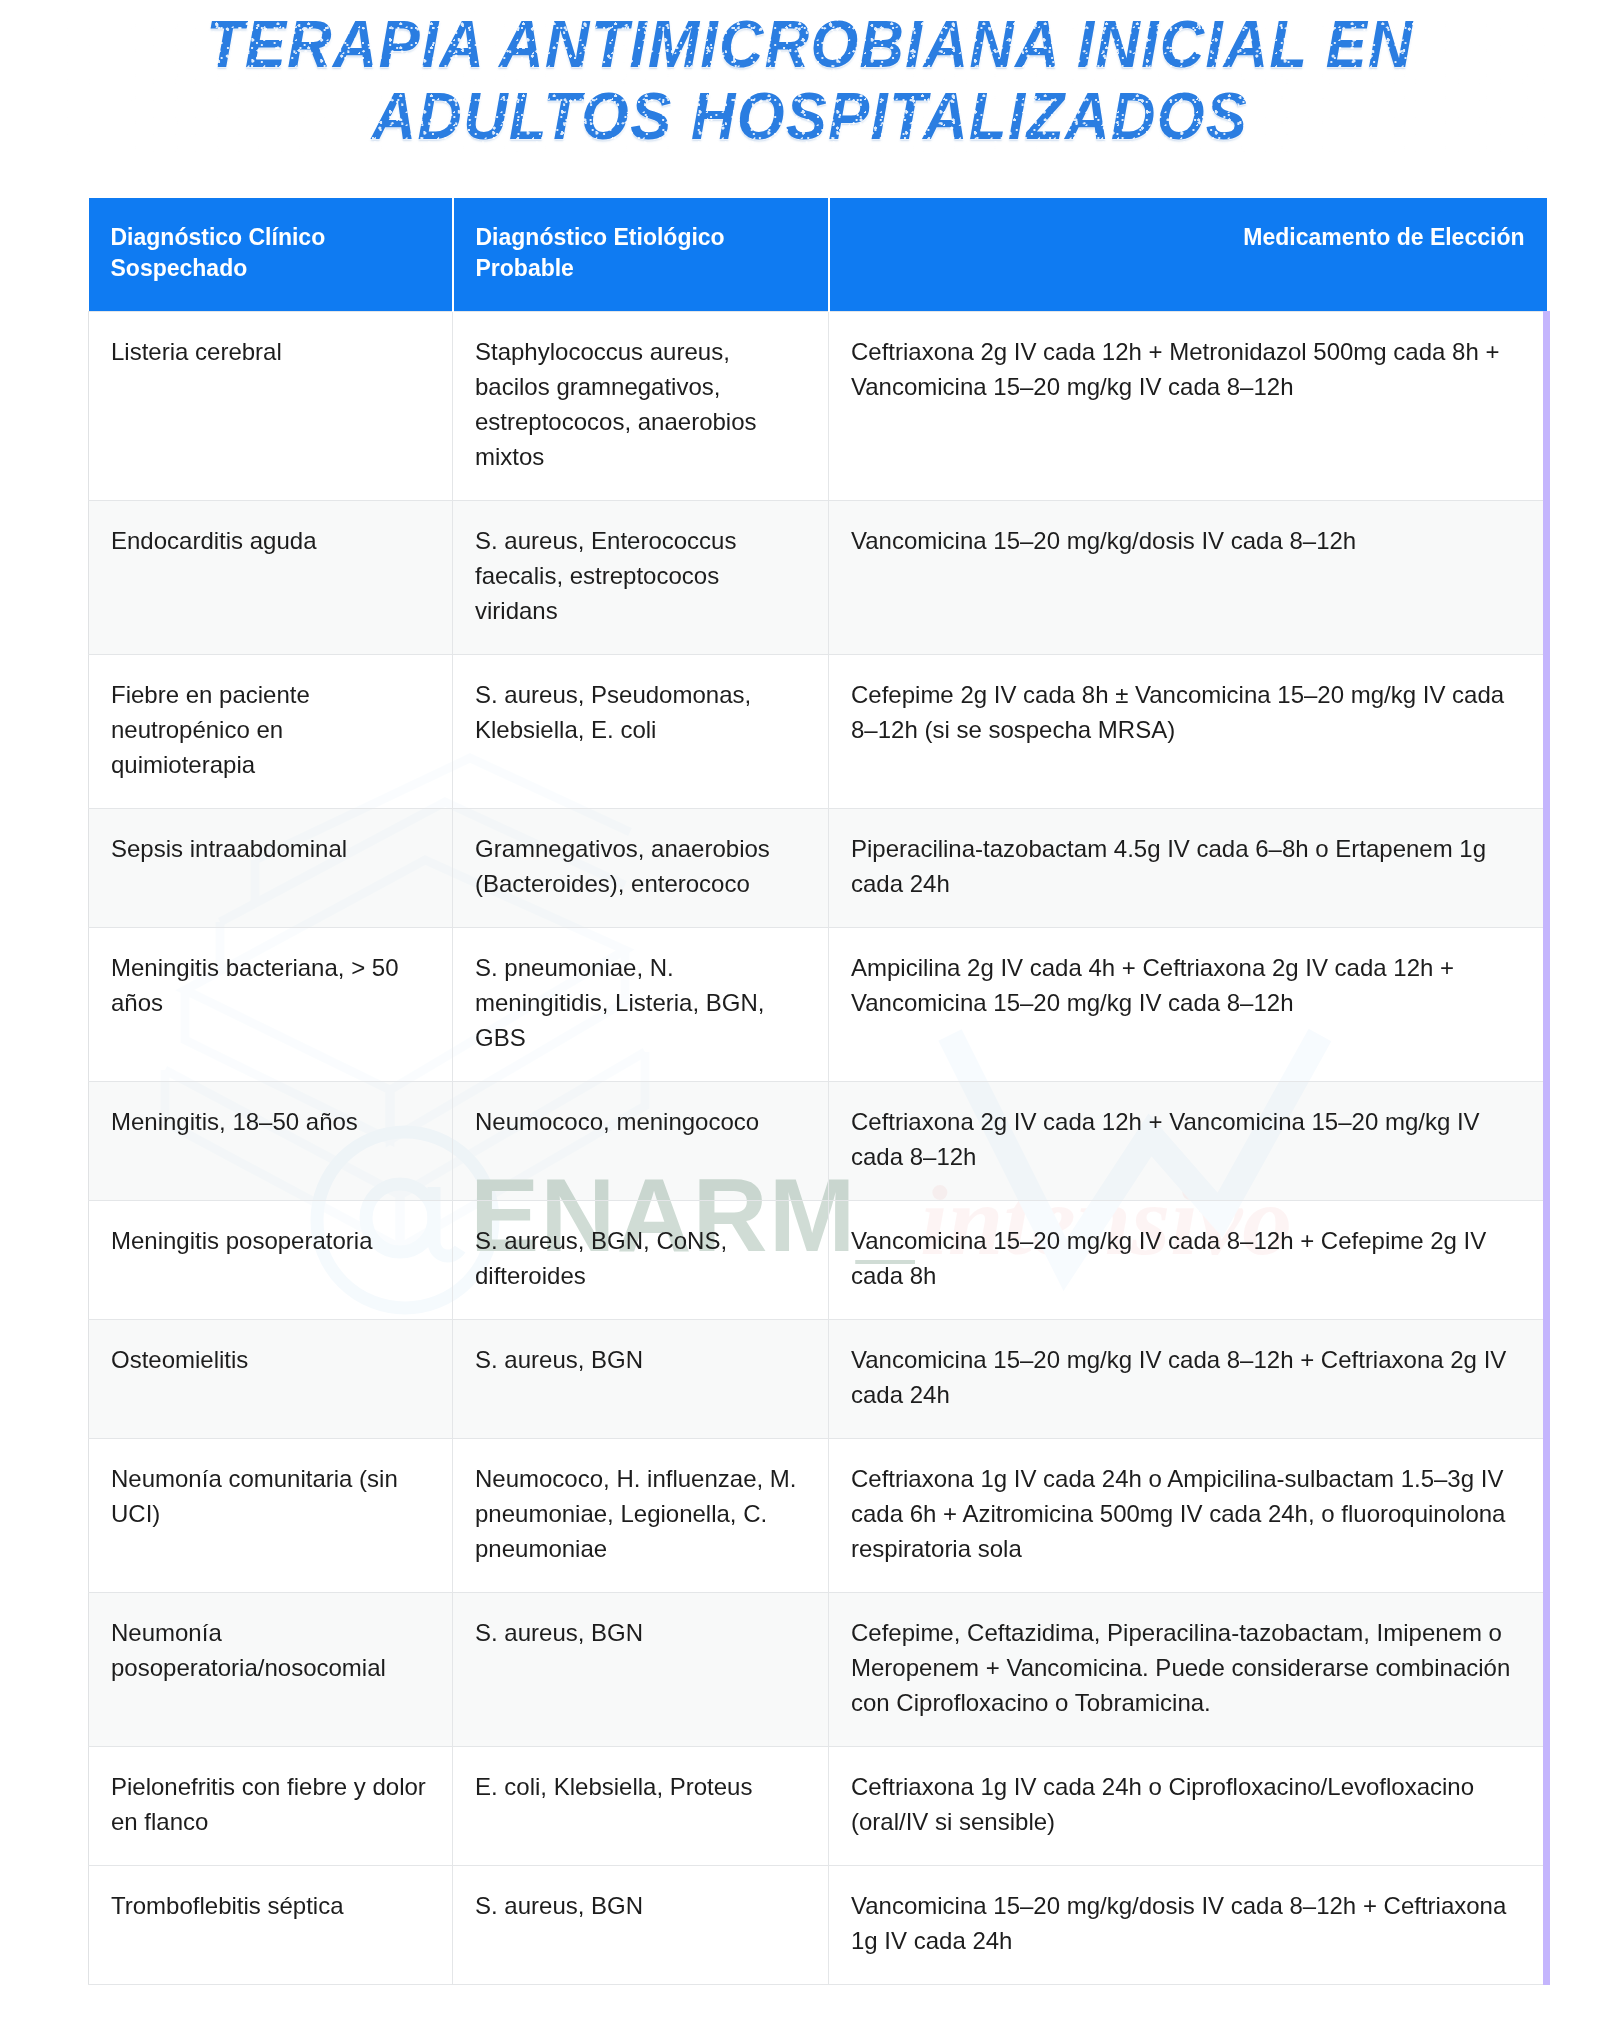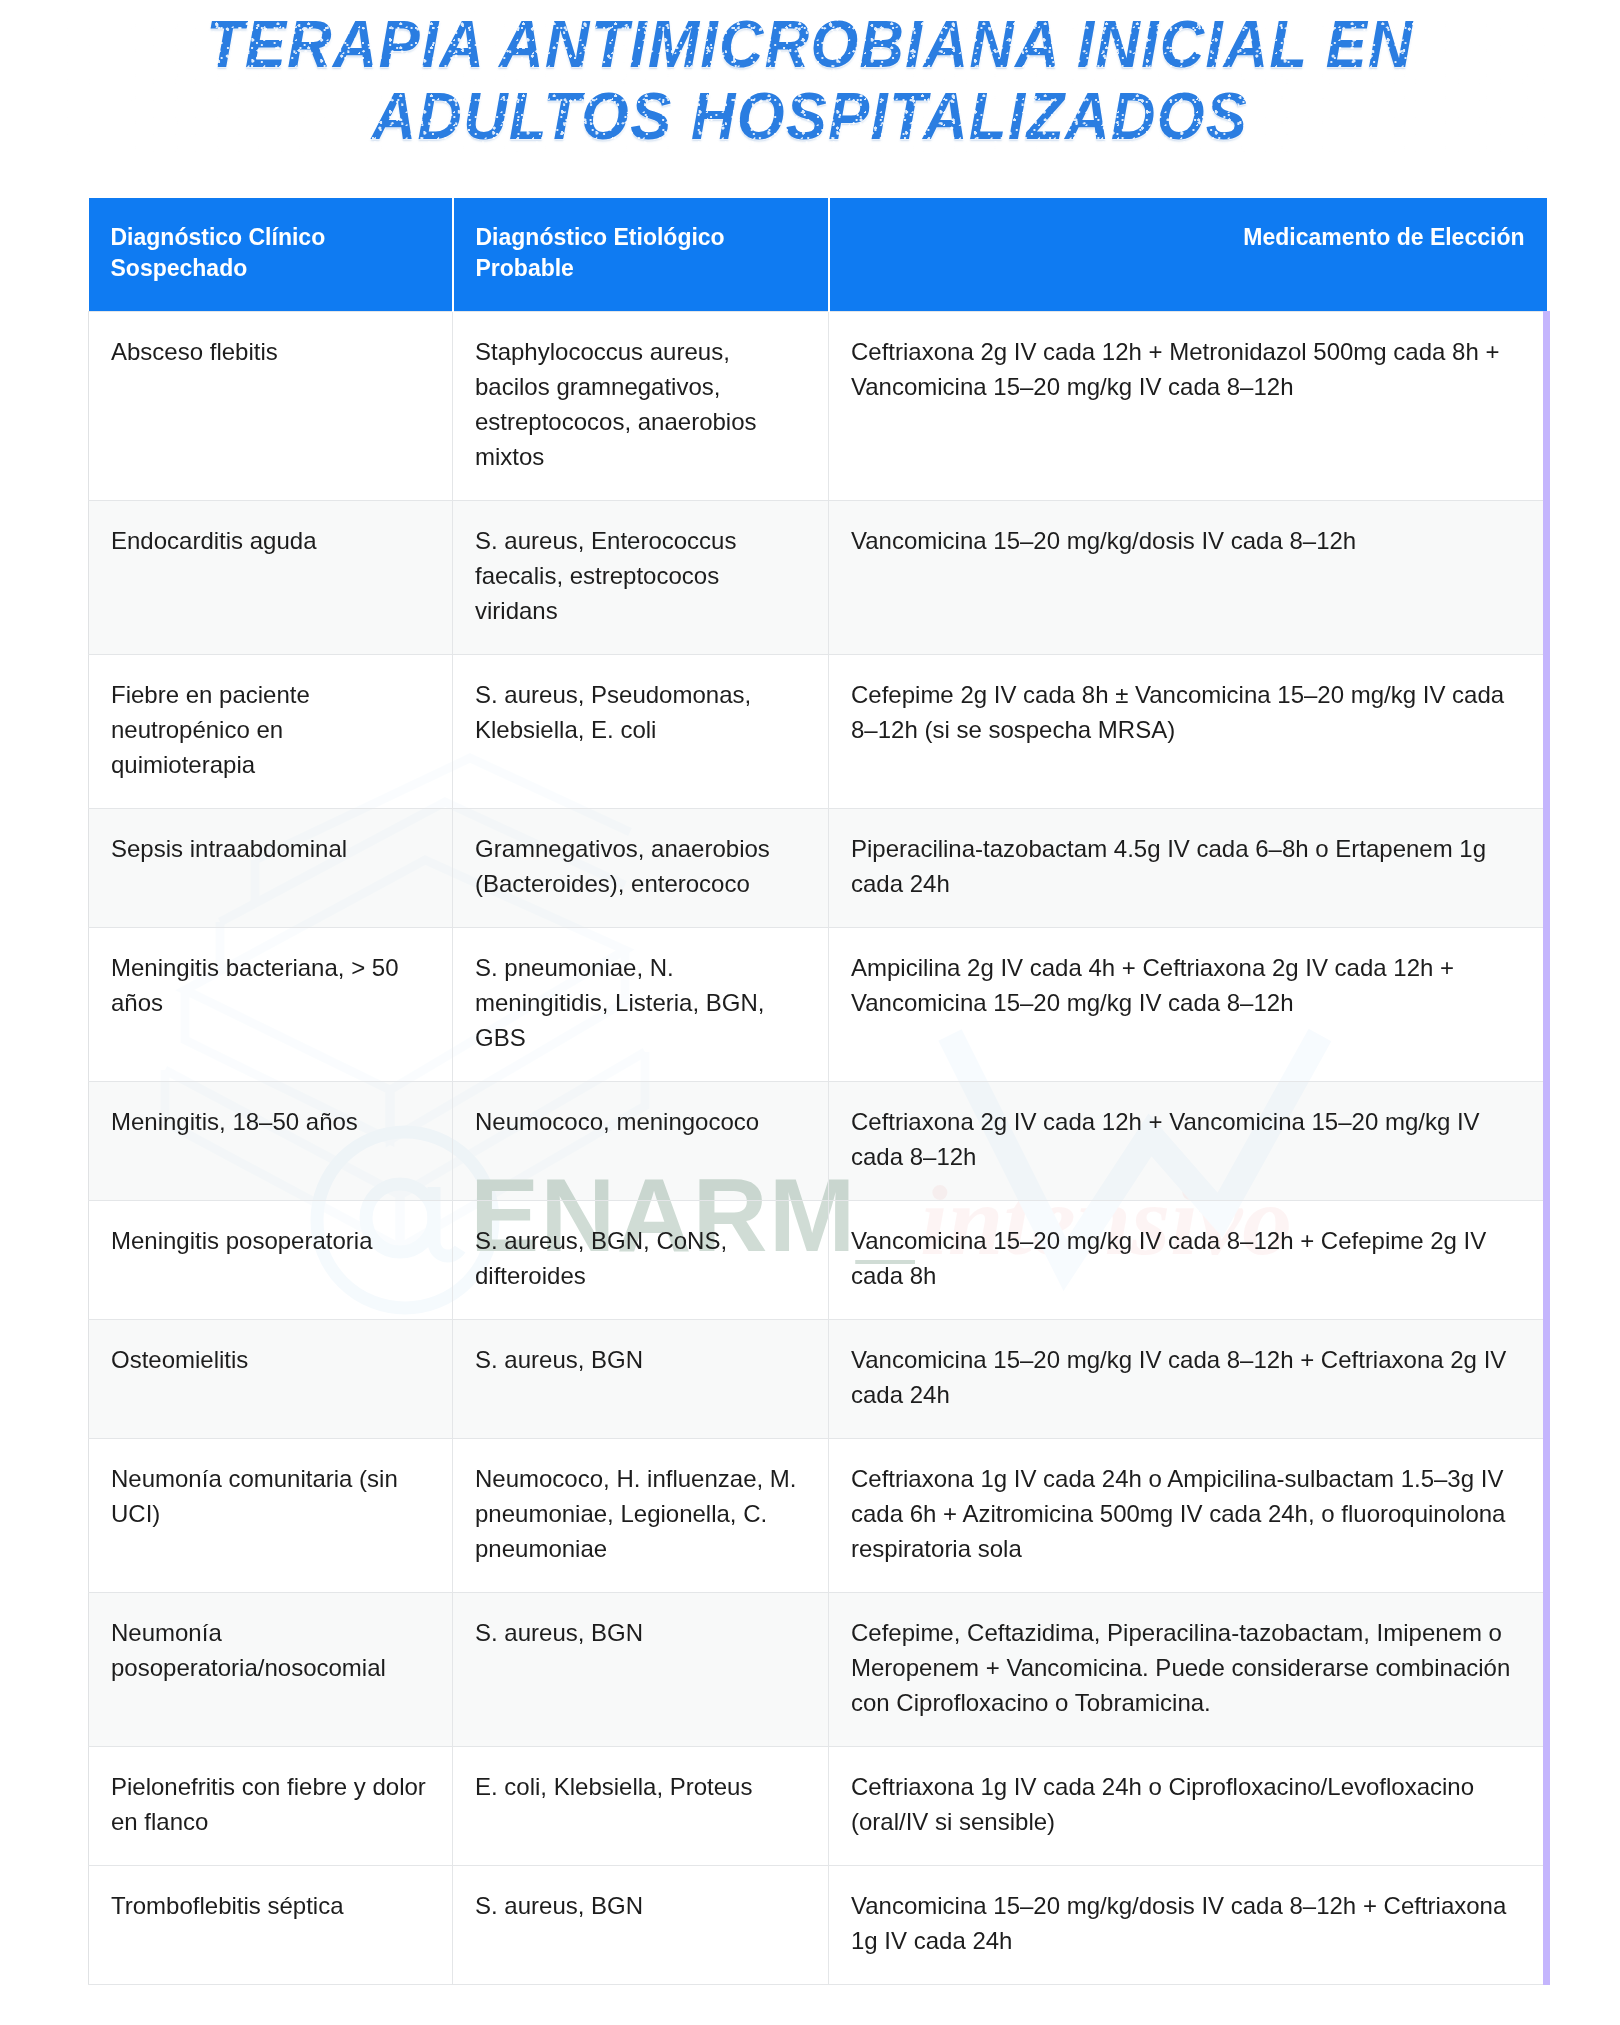--- a/index.html
+++ b/index.html
@@ -203,21 +203,21 @@
     </colgroup>
     <thead>
       <tr>
         <th>Diagnóstico Clínico Sospechado</th>
         <th>Diagnóstico Etiológico Probable</th>
         <th>Medicamento de Elección</th>
       </tr>
     </thead>
     <tbody id="rx-body">
         <tr class="plain">
-          <td>Absceso flebitis</td>
+          <td>Listeria cerebral</td>
           <td>Staphylococcus aureus, bacilos gramnegativos, estreptococos, anaerobios mixtos</td>
           <td>Ceftriaxona 2g IV cada 12h + Metronidazol 500mg cada 8h + Vancomicina 15–20 mg/kg IV cada 8–12h</td>
         </tr>
         <tr class="alt">
           <td>Endocarditis aguda</td>
           <td>S. aureus, Enterococcus faecalis, estreptococos viridans</td>
           <td>Vancomicina 15–20 mg/kg/dosis IV cada 8–12h</td>
         </tr>
         <tr class="plain">
           <td>Fiebre en paciente neutropénico en quimioterapia</td>

